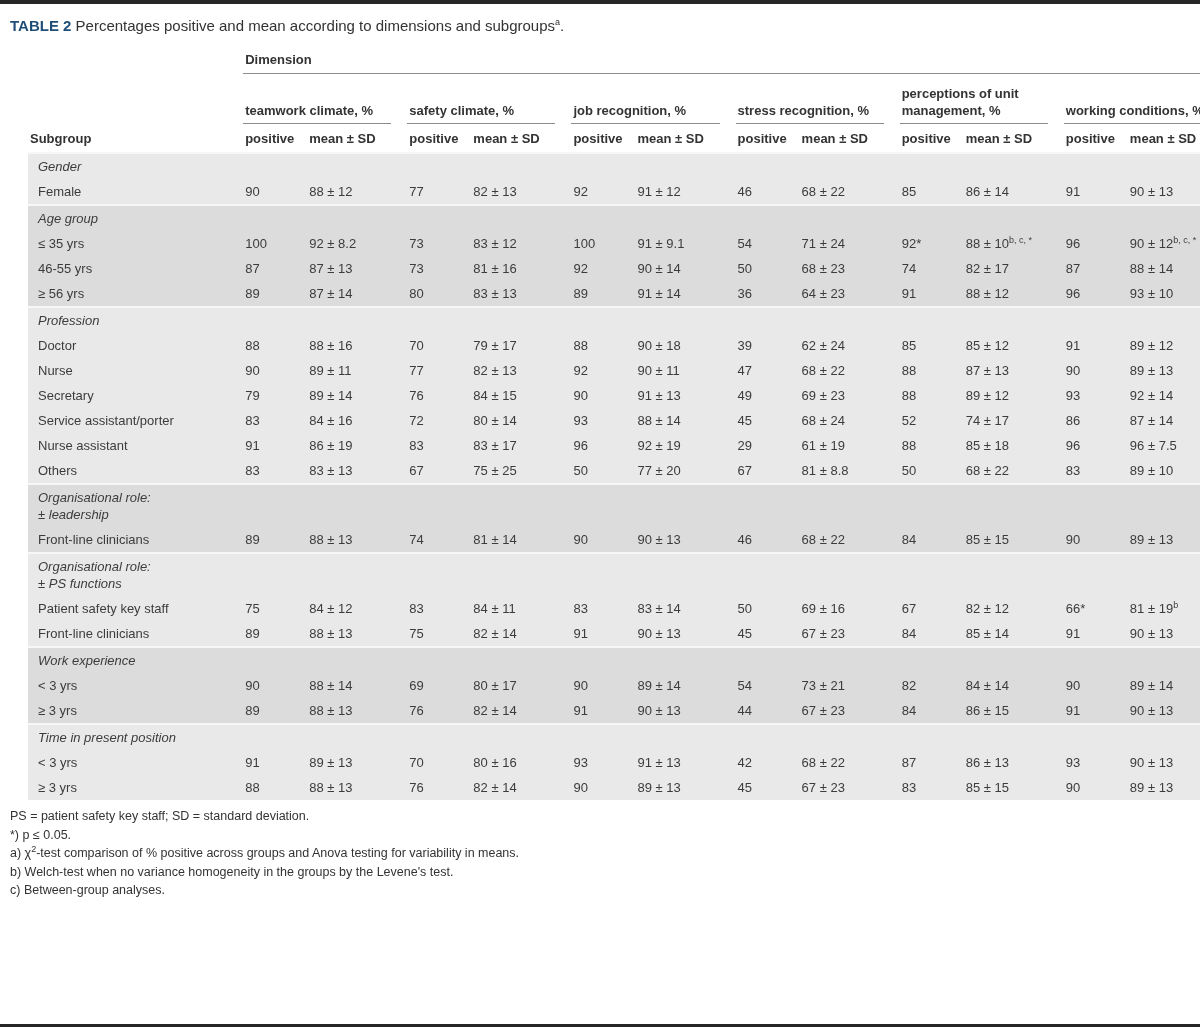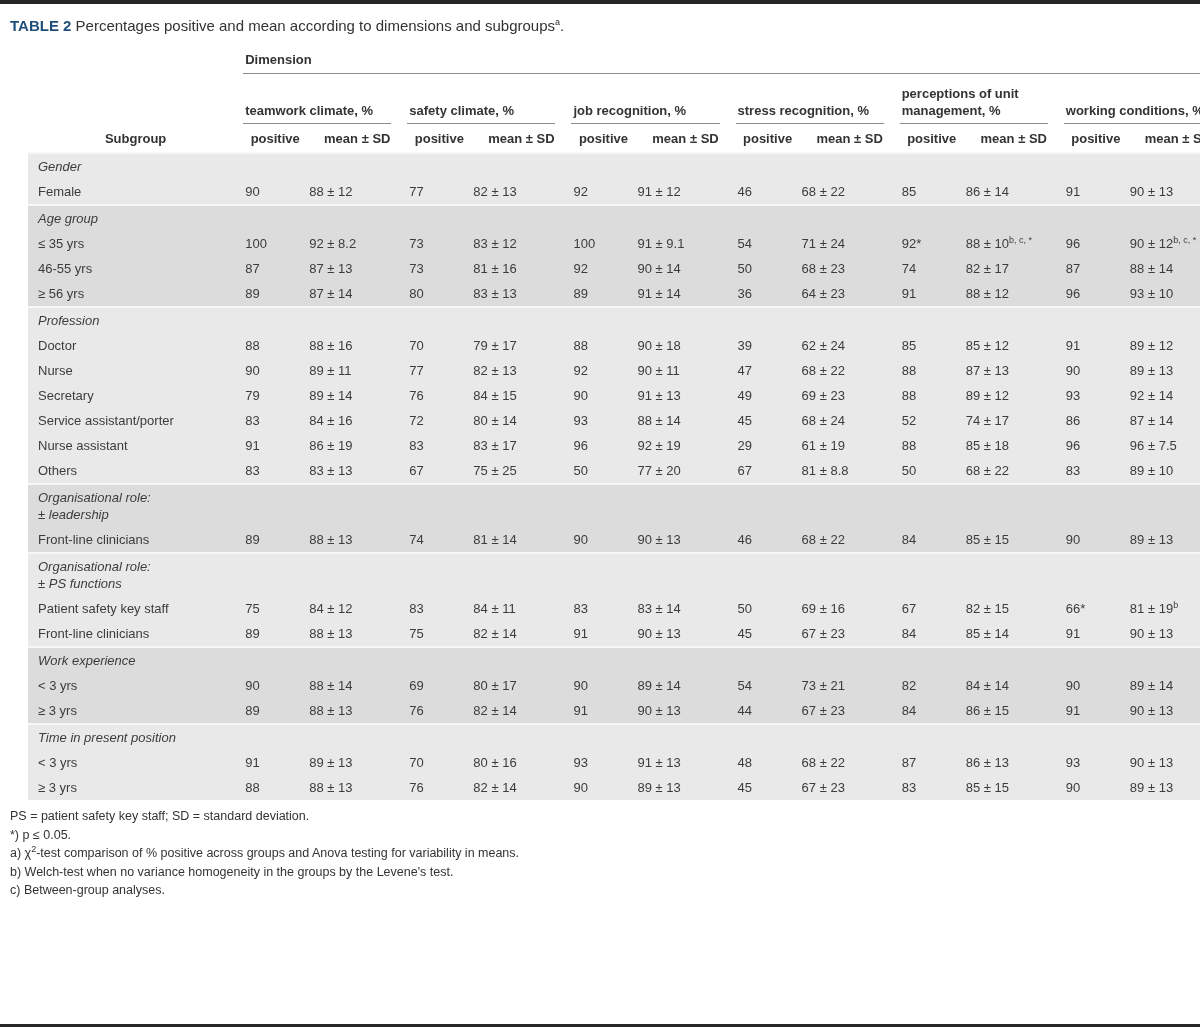--- a/index.html
+++ b/index.html
@@ -47,21 +47,21 @@
     font-weight:bold;
   }
   tr.group-row th { vertical-align:bottom; height:50px; padding:0; }
   .dim-label {
     border-bottom:1px solid var(--rule-gray,#8c8c8c);
     margin-right:16px;
     padding:0 0 4px 2px;
     font-weight:bold;
   }
   .dim-label.last { margin-right:0; }
-  tr.subhead-row th { vertical-align:bottom; padding:6px 2px 5px 2px;text-align:center; }
+  tr.subhead-row th { vertical-align:bottom; padding:6px 2px 5px 2px; }
   th.subgroup-head { padding-left:10px; }
   td.label-cell {
     padding-left:10px;
     white-space:pre-line;
   }
   tr.row-section td { font-style:italic; }
   tr.band-a { background:var(--band-dark,#dcdcdc); }
   tr.band-b { background:var(--band-light,#e9e9e9); }
   tr.band-start td { border-top:2px solid #f7f7f7; }
   .footnotes {
@@ -332,21 +332,21 @@
           <td class="label-cell">Patient safety key staff</td>
           <td>75</td>
           <td>84 ± 12</td>
           <td>83</td>
           <td>84 ± 11</td>
           <td>83</td>
           <td>83 ± 14</td>
           <td>50</td>
           <td>69 ± 16</td>
           <td>67</td>
-          <td>82 ± 15</td>
+          <td>82 ± 12</td>
           <td>66*</td>
           <td>81 ± 19<sup>b</sup></td>
         </tr>
         <tr class="band-b row-data">
           <td class="label-cell">Front-line clinicians</td>
           <td>89</td>
           <td>88 ± 13</td>
           <td>75</td>
           <td>82 ± 14</td>
           <td>91</td>
@@ -397,21 +397,21 @@
           <td colspan="12"></td>
         </tr>
         <tr class="band-b row-data">
           <td class="label-cell">&lt; 3 yrs</td>
           <td>91</td>
           <td>89 ± 13</td>
           <td>70</td>
           <td>80 ± 16</td>
           <td>93</td>
           <td>91 ± 13</td>
-          <td>48</td>
+          <td>42</td>
           <td>68 ± 22</td>
           <td>87</td>
           <td>86 ± 13</td>
           <td>93</td>
           <td>90 ± 13</td>
         </tr>
         <tr class="band-b row-data">
           <td class="label-cell">≥ 3 yrs</td>
           <td>88</td>
           <td>88 ± 13</td>

